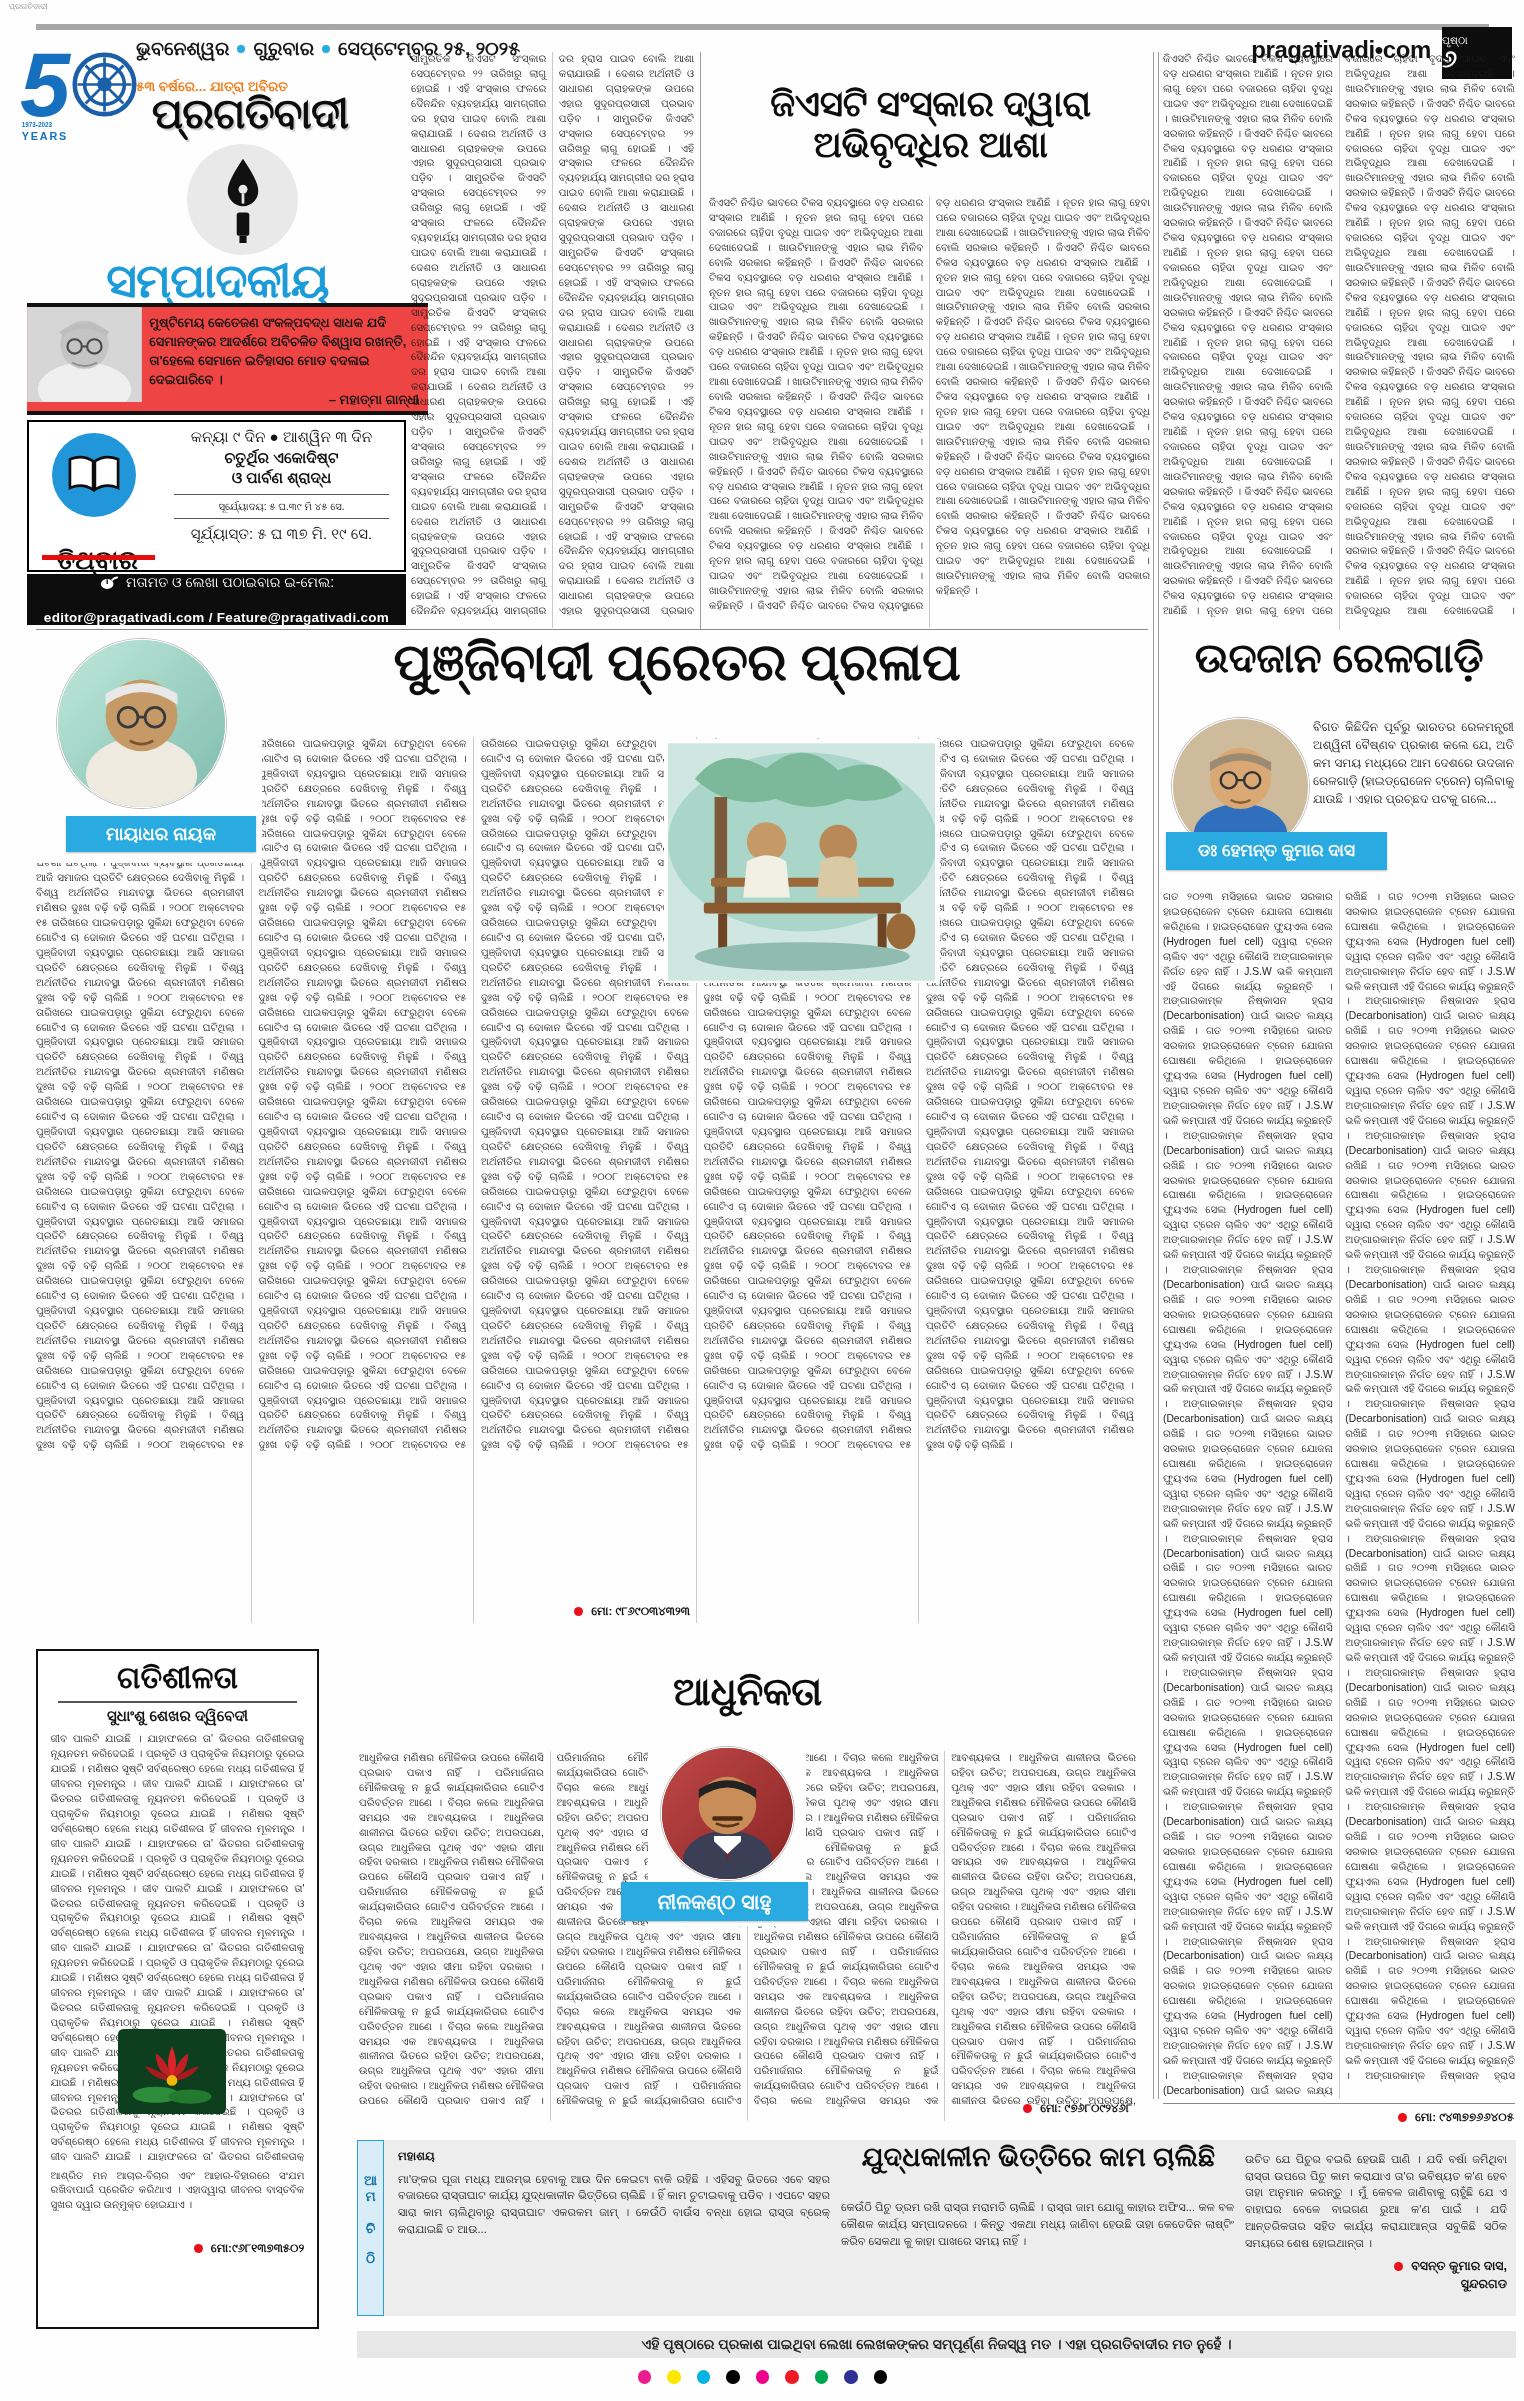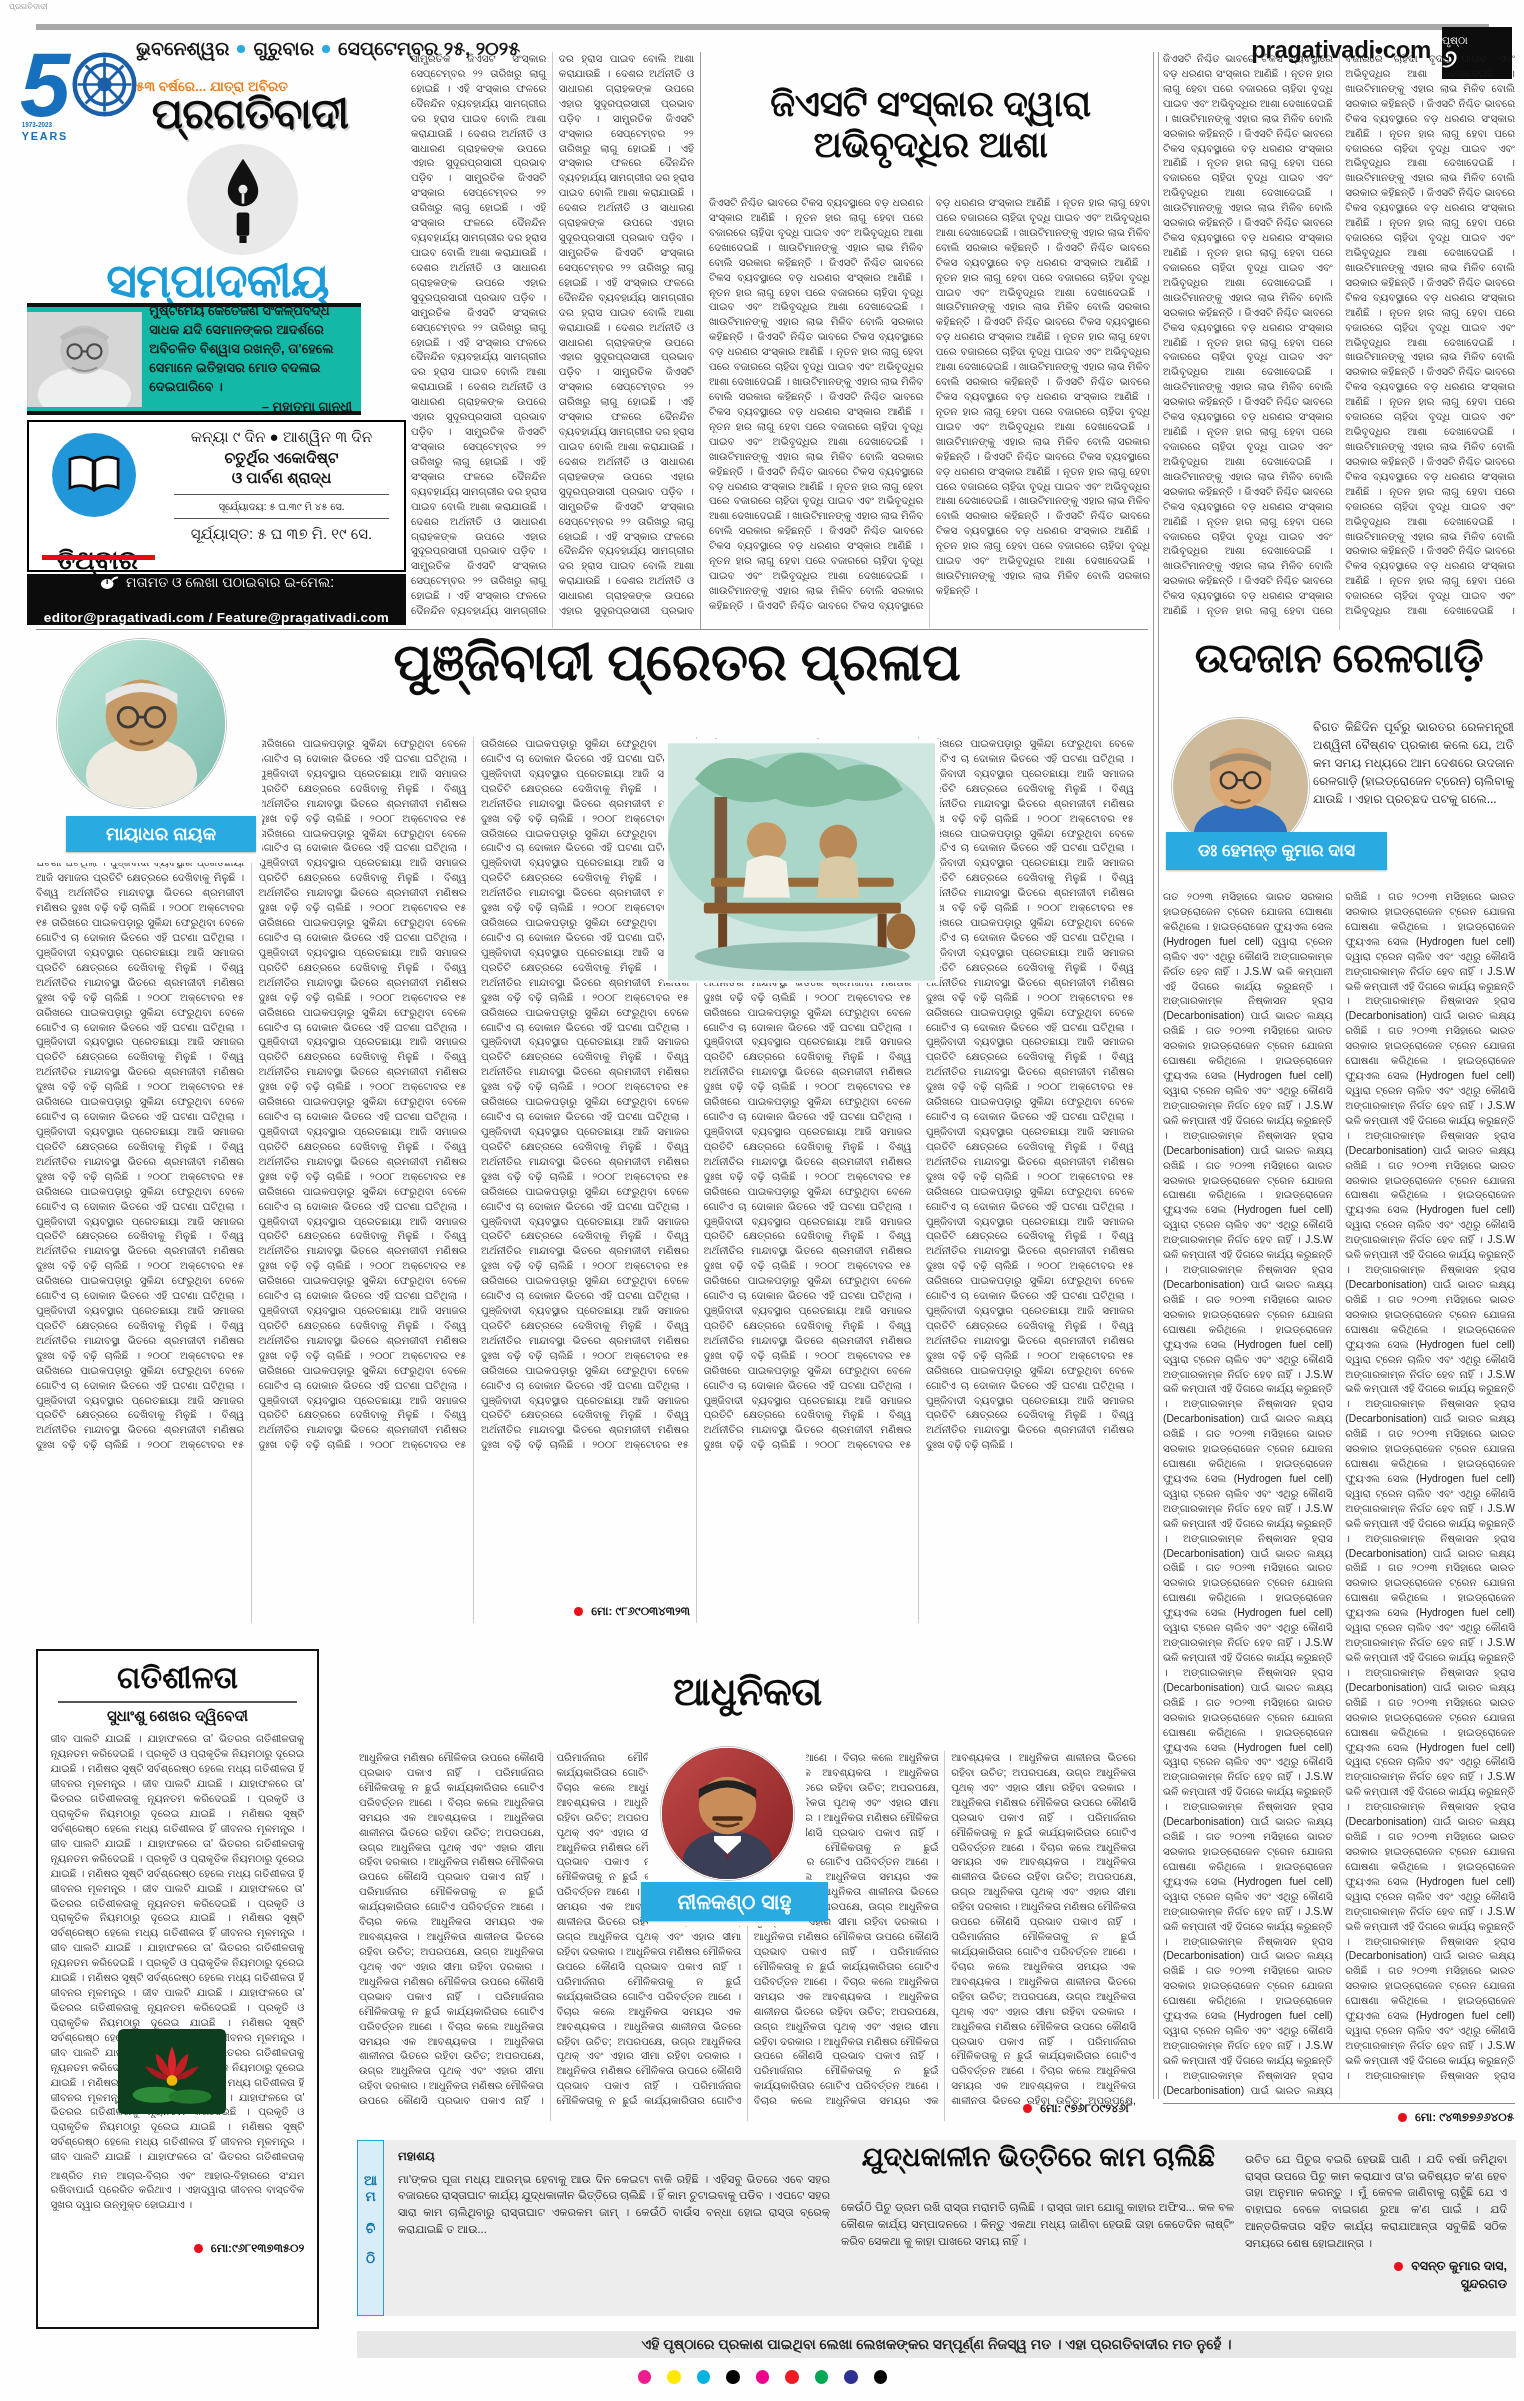--- a/index.html
+++ b/index.html
@@ -67,21 +67,21 @@
     <svg width="52" height="86" viewBox="0 0 58 96">
       <path d="M29 2 C20 16 12 28 12 38 a17 17 0 0 0 34 0 C46 28 38 16 29 2 Z" fill="#111"></path>
       <circle cx="29" cy="36" r="5" fill="#e9e9e9"></circle>
       <line x1="29" y1="41" x2="29" y2="52" stroke="#e9e9e9" stroke-width="3"></line>
       <rect x="22" y="62" width="14" height="26" rx="3" fill="#111"></rect>
       <rect x="25" y="88" width="8" height="8" fill="#111"></rect>
     </svg>
   </div>
   <div class="abs" style="left:32px;top:253px;width:371px;text-align:center;font-size:47px;font-weight:800;color:#1b9cd8;letter-spacing:-0.9px;">ସମ୍ପାଦକୀୟ</div>
 
-  <div class="abs" style="left:27px;top:303px;width:334px;height:104px;background:#14b8a6;border-top:4.5px solid #111;border-bottom:4.5px solid #111;display:flex;align-items:center;">
+  <div class="abs" style="left:27px;top:303px;width:401px;height:104px;background:#ef4444;border-top:4.5px solid #111;border-bottom:4.5px solid #111;display:flex;">
     <svg width="115" height="95" viewBox="0 0 128 106" style="flex:0 0 auto;">
       <rect width="128" height="106" fill="#d6d6d6"></rect>
       <ellipse cx="64" cy="92" rx="52" ry="30" fill="#efefef"></ellipse>
       <circle cx="64" cy="42" r="27" fill="#c4c4c4"></circle>
       <circle cx="53" cy="44" r="8" fill="none" stroke="#4a4a4a" stroke-width="2.4"></circle>
       <circle cx="75" cy="44" r="8" fill="none" stroke="#4a4a4a" stroke-width="2.4"></circle>
       <line x1="61" y1="44" x2="67" y2="44" stroke="#4a4a4a" stroke-width="2.4"></line>
       <path d="M50 62 Q64 70 78 62" stroke="#8e8e8e" stroke-width="2" fill="none"></path>
       <path d="M38 30 Q64 12 90 30" stroke="#bdbdbd" stroke-width="6" fill="none"></path>
     </svg>
@@ -249,21 +249,21 @@
         </defs>
       <ellipse cx="73" cy="126" rx="50" ry="34" fill="#3a3f55"></ellipse>
       <path d="M67 104 L73 126 L79 104 Z" fill="#7a2030"></path>
       <path d="M58 104 L73 118 L88 104 L88 98 L58 98 Z" fill="#fff"></path>
       <circle cx="73" cy="64" r="32" fill="#c98d5a"></circle>
       <path d="M41 56 Q73 32 105 56 L105 46 Q73 26 41 46 Z" fill="#222"></path>
       <path d="M60 84 Q73 90 86 84" stroke="#5a3316" stroke-width="3" fill="none"></path>
       <rect x="56" y="76" width="34" height="5" rx="2" fill="#4a2a12"></rect>
     </svg>
   </div>
-  <div class="abs badge" style="left:641px;top:1882px;width:187px;height:39px;font-size:20.6px;">ନୀଳକଣ୍ଠ ସାହୁ</div>
+  <div class="abs badge" style="left:621px;top:1882px;width:187px;height:39px;font-size:20.6px;">ନୀଳକଣ୍ଠ ସାହୁ</div>
   <div class="abs phone-line" style="left:933px;top:2101px;width:199px;">
     <span class="reddot"></span>
     <span>ମୋ: ୯୭୬୮୦୯୨୪୬୮</span>
   </div>
 
   <div class="abs" style="left:357px;top:2140px;width:1159px;height:176px;background:#ededed;">
     <div style="position:absolute;left:0;top:0;width:27px;height:176px;background:#d8edf8;border:1.8px solid #2a9fd8;box-sizing:border-box;display:flex;align-items:center;justify-content:center;writing-mode:vertical-rl;text-orientation:upright;font-size:13.5px;font-weight:bold;color:#1273a8;letter-spacing:1.8px;">ଆମ ଚିଠି</div>
     <div style="position:absolute;left:41px;top:9px;font-size:11.7px;font-weight:bold;color:#111;">ମହାଶୟ</div>
     <div style="position:absolute;left:41px;top:30.5px;width:432px;height:136px;font-size:11.2px;line-height:1.5;text-align:justify;color:#1a1a1a;overflow:hidden;">ମା'ଙ୍କର ପୂଜା ମଧ୍ୟ ଆରମ୍ଭ ହେବାକୁ ଆଉ ଦିନ କେଇଟା ବାକି ରହିଛି । ଏହିସବୁ ଭିତରେ ଏବେ ସହର ବଜାରରେ ରାସ୍ତାଘାଟ କାର୍ଯ୍ୟ ଯୁଦ୍ଧକାଳୀନ ଭିତ୍ତିରେ ଚାଲିଛି । ହିଁ କାମ ଚୁଟାଇବାକୁ ପଡିବ । ଏପଟେ ସହର ସାରା କାମ ଚାଲିଥିବାରୁ ରାସ୍ତାଘାଟ ଏକରକମ ଜାମ୍ । କେଉଁଠି ବାଉଁସ ବନ୍ଧା ହୋଇ ରାସ୍ତା ବ୍ରେକ୍ କରାଯାଇଛି ତ ଆଉ...</div>
     <div style="position:absolute;left:484px;top:1.8px;width:395px;text-align:center;font-size:27px;font-weight:800;color:#0d0d0d;">ଯୁଦ୍ଧକାଳୀନ ଭିତ୍ତିରେ କାମ ଚାଲିଛି</div>

